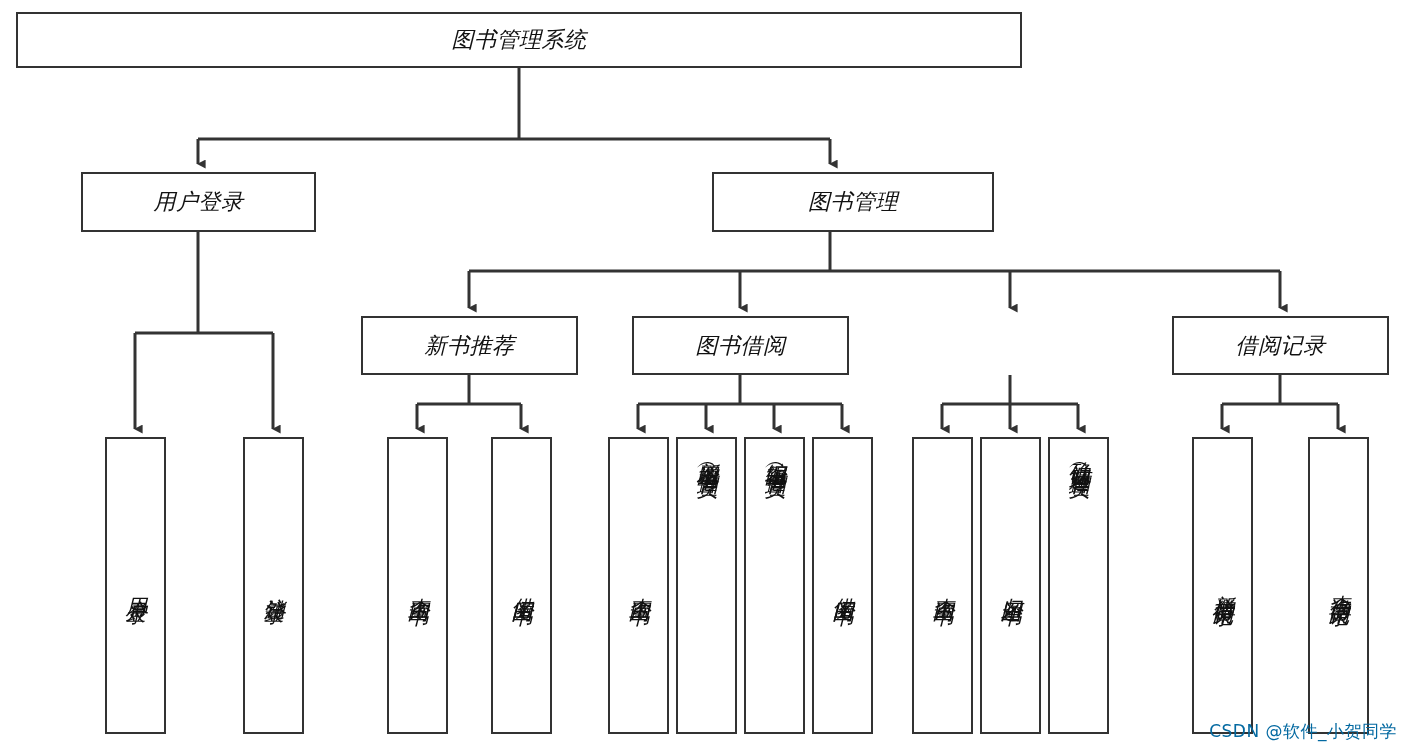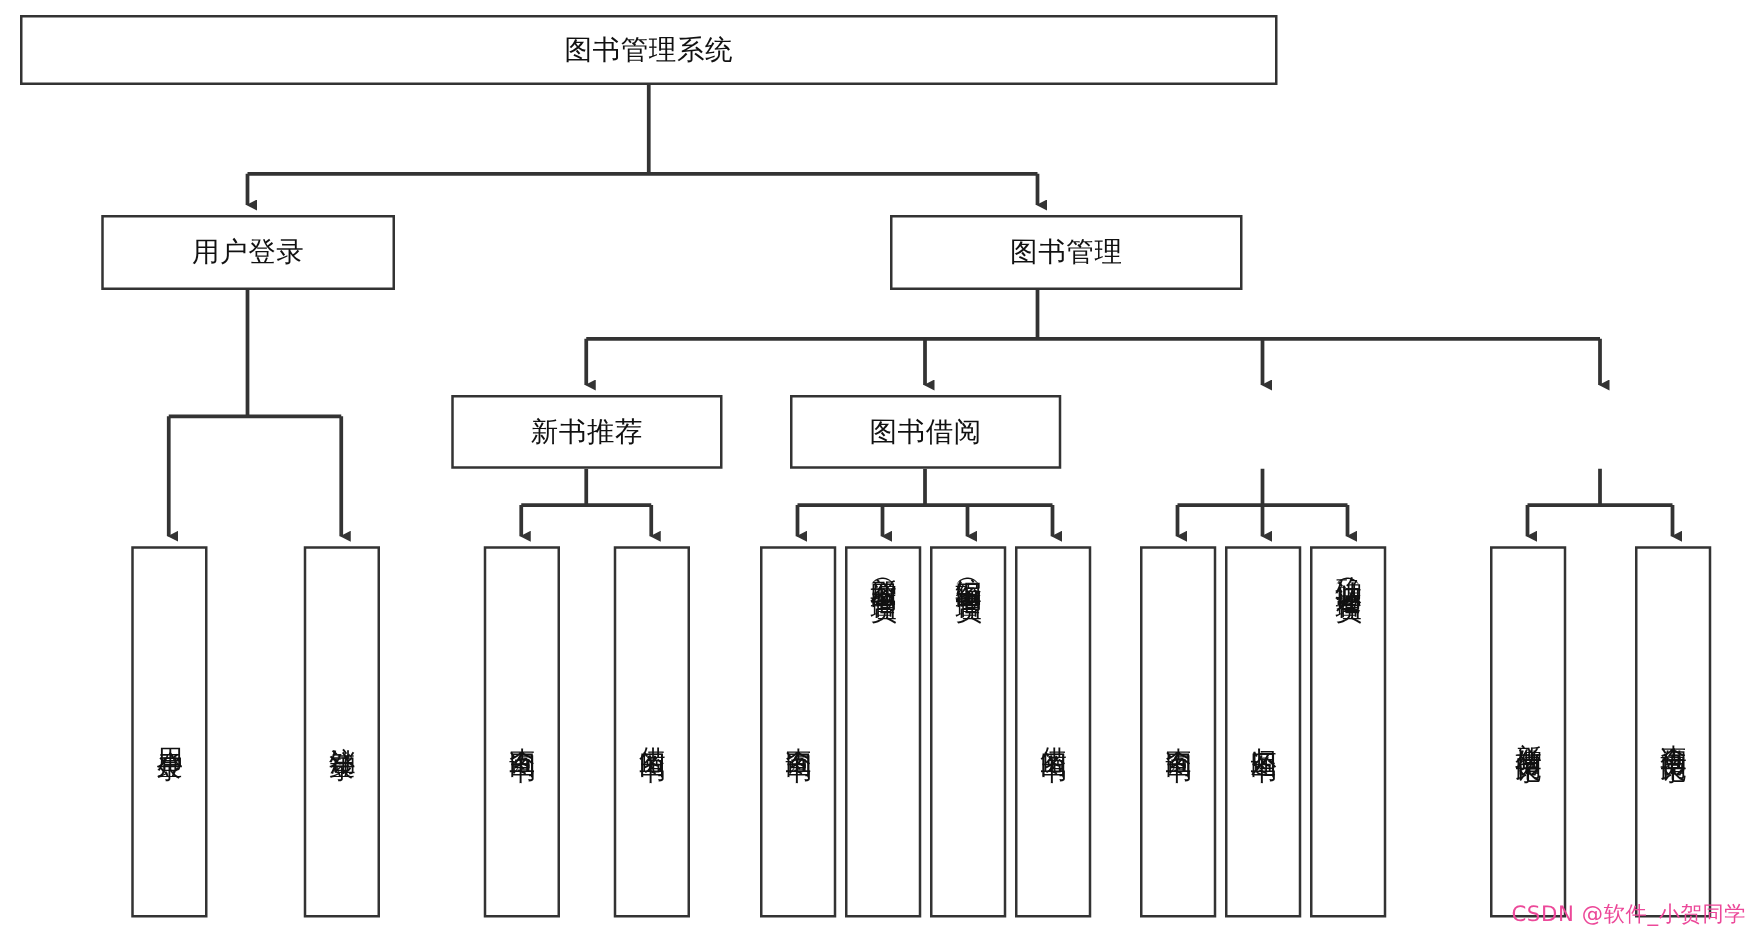--- a/index.html
+++ b/index.html
@@ -24,20 +24,21 @@
   }
   .node {
     position: absolute;
     box-sizing: border-box;
     border: 2.5px solid #333333;
     background: #ffffff;
     display: flex;
     align-items: center;
     justify-content: center;
     color: #111111;
+    font-style: italic;
   }
   .node.horiz {
     font-size: 22px;
     letter-spacing: 0.5px;
   }
   .node.leaf {
     align-items: flex-start;
     justify-content: center;
     padding-top: 6px;
   }
@@ -52,21 +53,21 @@
   }
   .leaf.centered {
     align-items: center;
     padding-top: 0;
   }
   .watermark {
     position: absolute;
     right: 8px;
     bottom: 4px;
     font-size: 17px;
-    color: #ec4899;
+    color: #0369a1;
     letter-spacing: 0.5px;
     white-space: nowrap;
   }
 </style>
 </head>
 <body>
 
 <div id="canvas">
 
   <svg id="wires" viewBox="0 0 1405 747" xmlns="http://www.w3.org/2000/svg">
@@ -129,20 +130,23 @@
   <div class="node horiz" style="left:712px; top:172px; width:282px; height:60px;">
     <span>图书管理</span>
   </div>
 
   <div class="node horiz" style="left:632px; top:316px; width:217px; height:59px;">
     <span>图书借阅</span>
   </div>
   <div class="node horiz" style="left:361px; top:316px; width:217px; height:59px;">
     <span>新书推荐</span>
   </div>
+  <div class="node horiz" style="left:1172px; top:316px; width:217px; height:59px;">
+    <span>借阅记录</span>
+  </div>
 
   <div class="node leaf centered" style="left:105px; top:437px; width:61px; height:297px;">
     <span class="leaf-text">用户登录</span>
   </div>
   <div class="node leaf centered" style="left:243px; top:437px; width:61px; height:297px;">
     <span class="leaf-text">注销登录</span>
   </div>
 
   <div class="node leaf centered" style="left:387px; top:437px; width:61px; height:297px;">
     <span class="leaf-text">查询图书</span>

